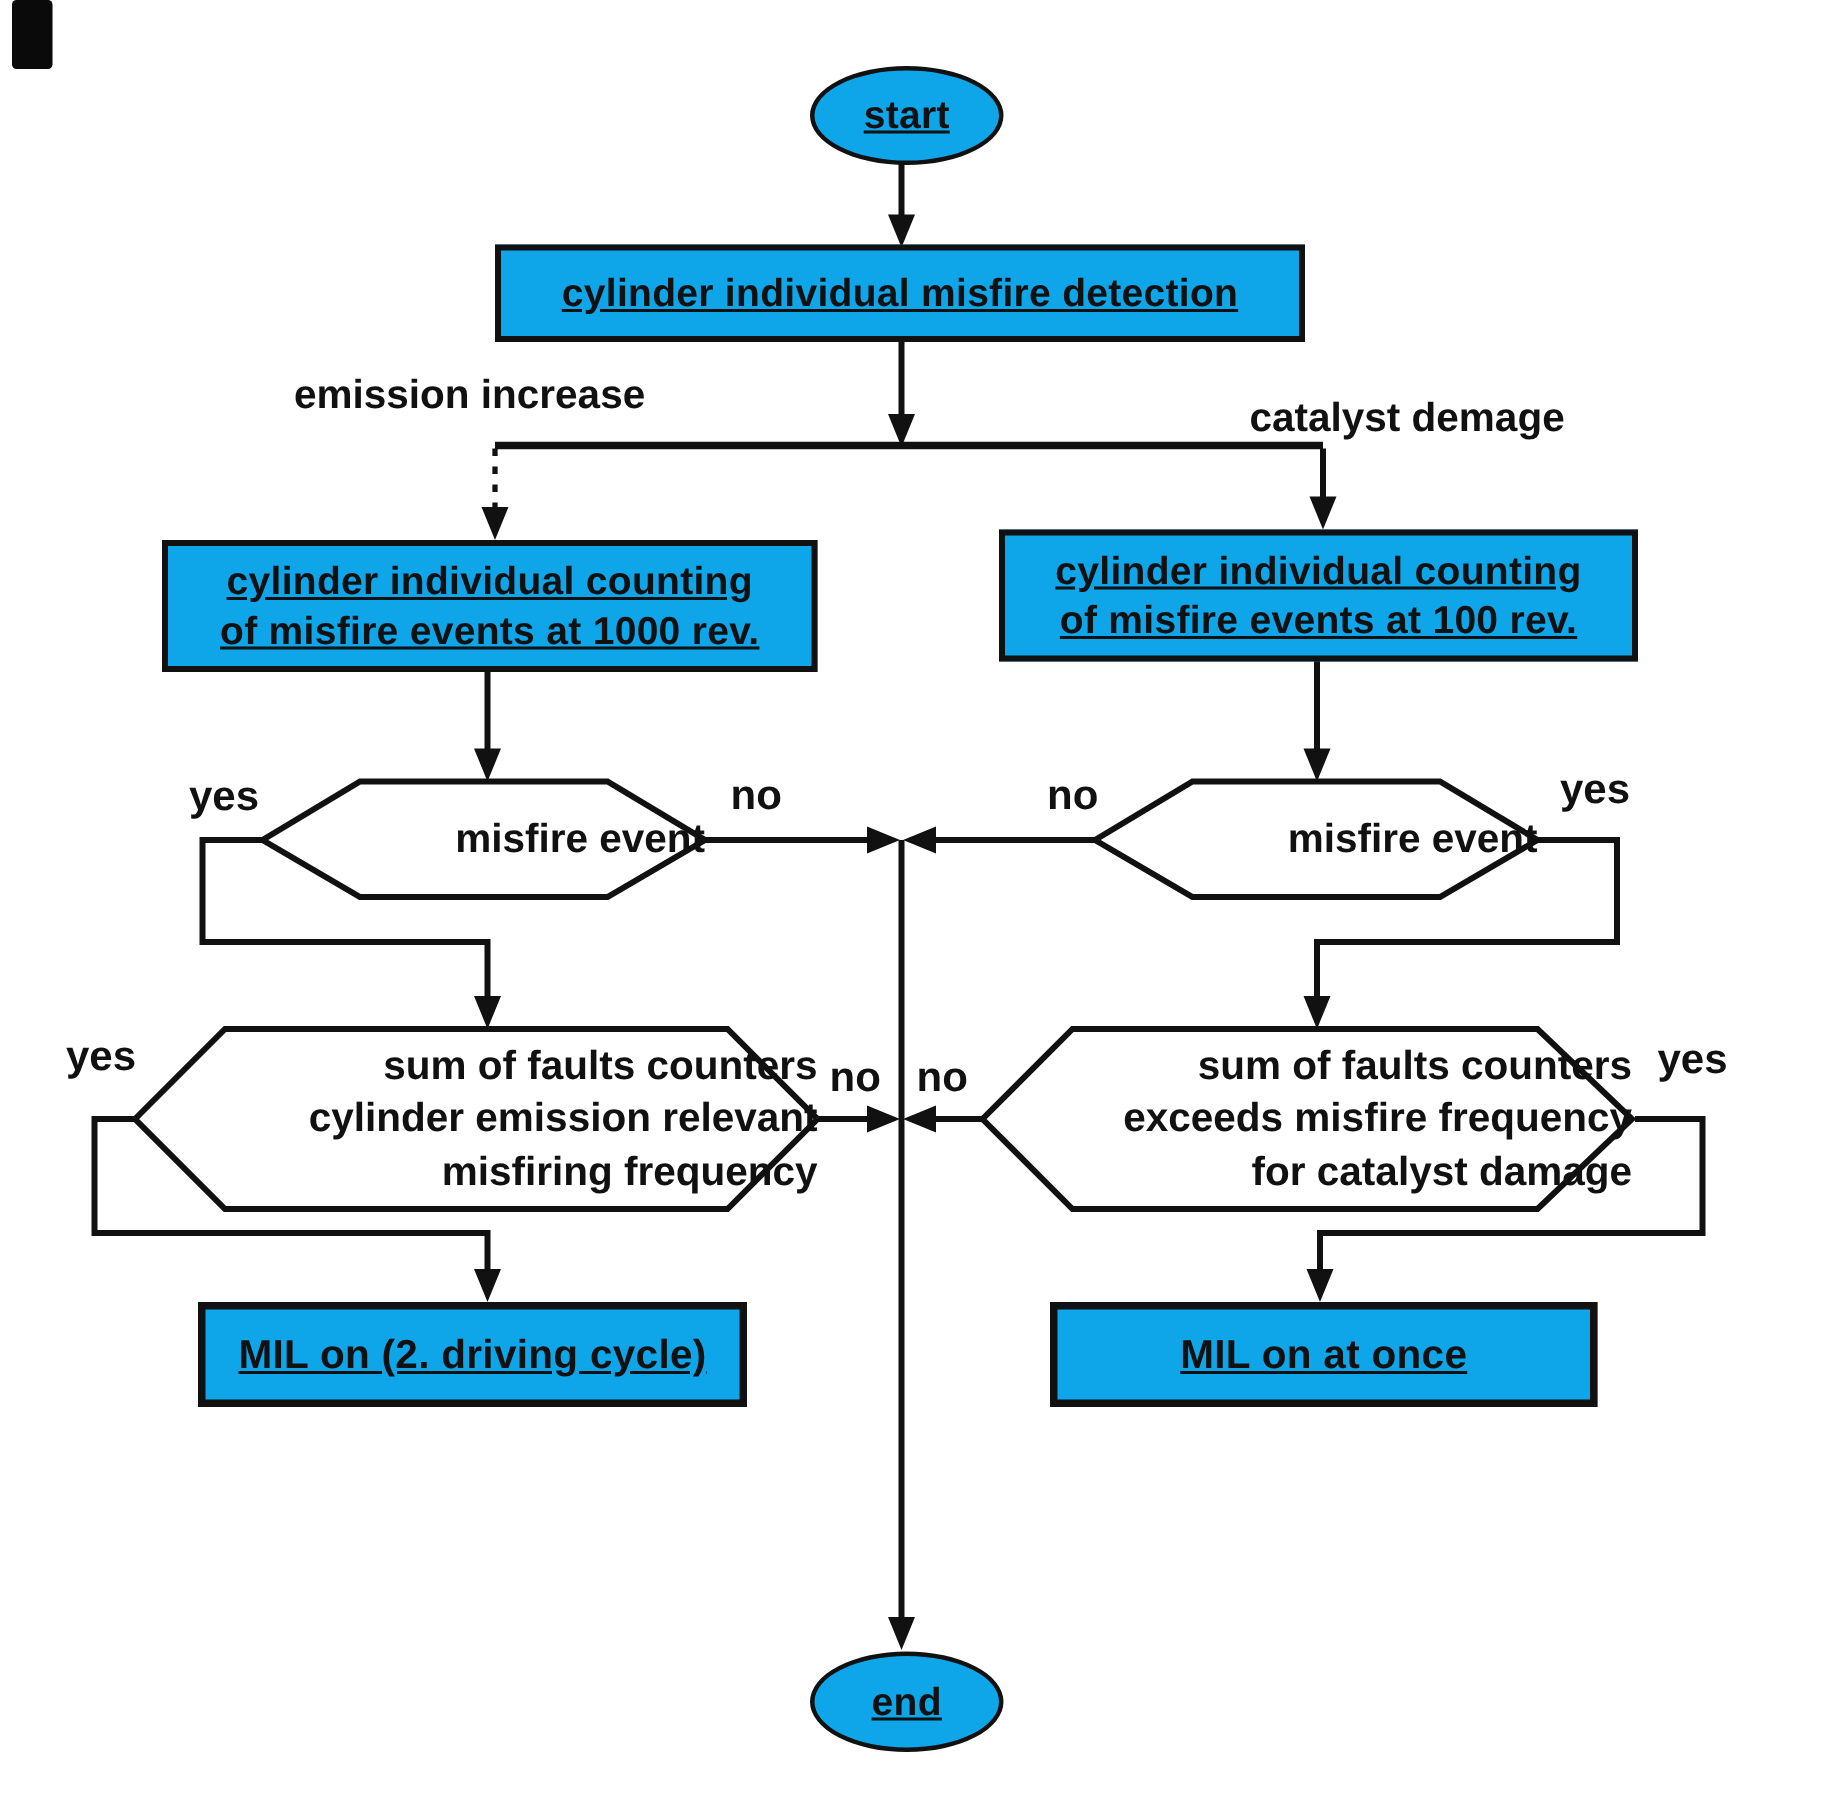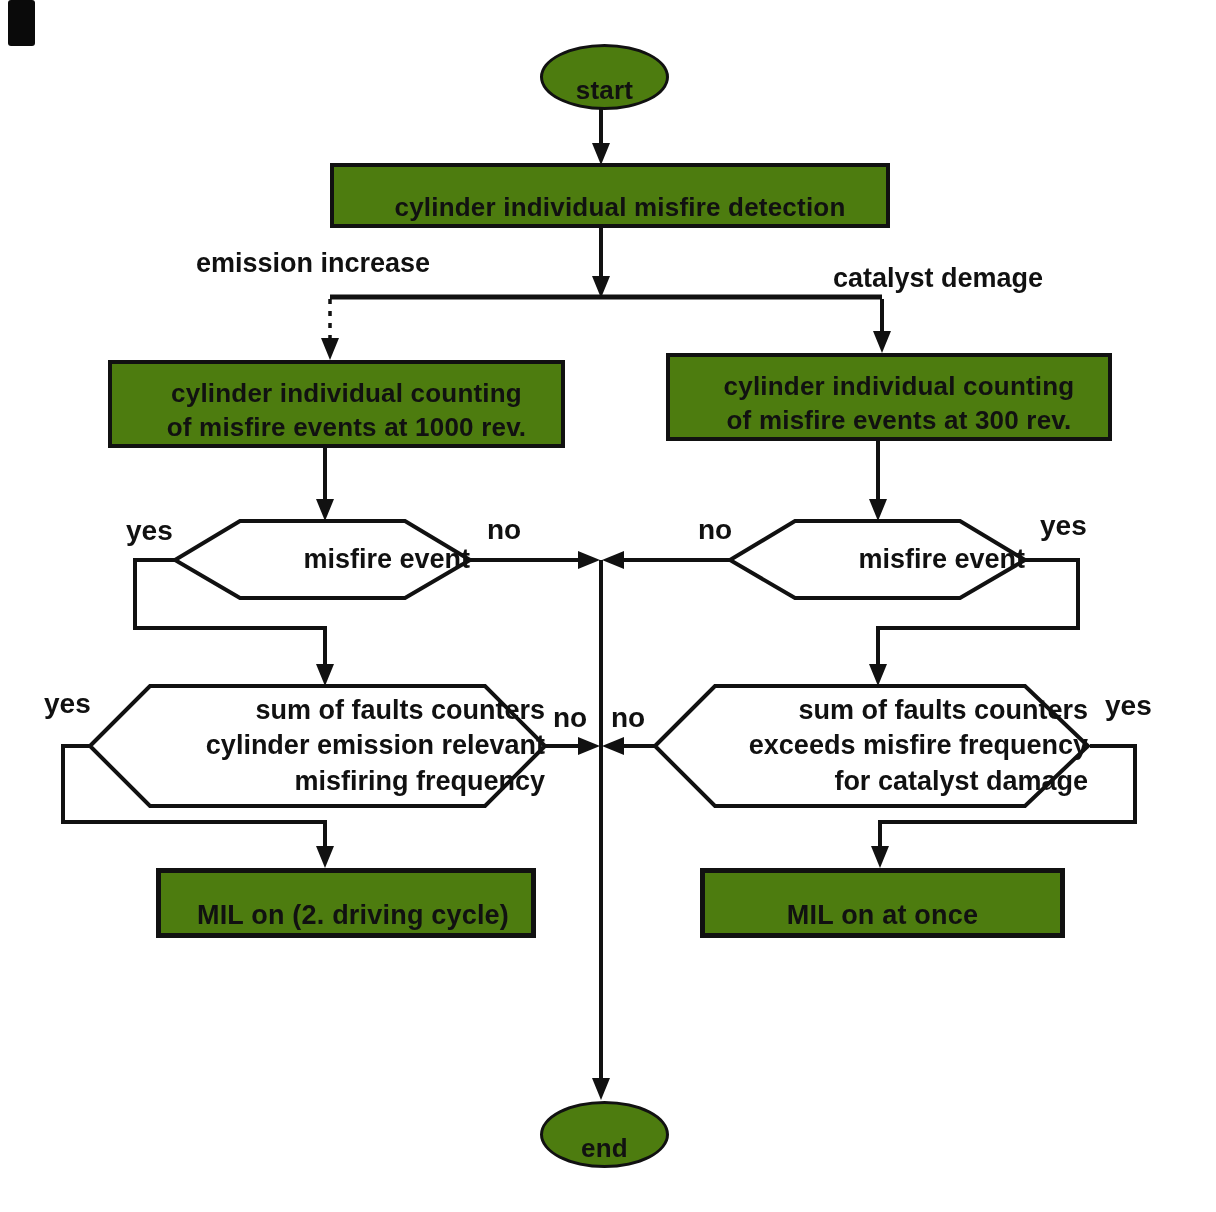--- a/index.html
+++ b/index.html
@@ -20,31 +20,31 @@
     position: absolute;
     left: 0; top: 0;
     z-index: 0;
   }
   .node {
     position: absolute;
     z-index: 1;
     display: flex;
     flex-direction: column;
     align-items: center;
-    justify-content: flex-end;
+    justify-content: center;
     text-align: center;
-    background: #4d7c0f;
+    background: #0ea5e9;
     font-weight: 600;
     line-height: 1.28;
     letter-spacing: 0.2px;
+    text-decoration: underline;
   }
   .rect {
     border: 4px solid #111111;
     font-size: 26px;
-    padding-left: 20px;
   }
   .rect-thick {
     border: 5px solid #111111;
     font-size: 27px;
   }
   .oval {
     border: 3px solid #111111;
     border-radius: 50%;
     font-size: 26px;
   }
@@ -158,21 +158,21 @@
   <div class="edge-label" style="left:168px; top:248px;margin-left:28px;">emission increase</div>
   <div class="edge-label" style="left:833px; top:263px;">catalyst demage</div>
 
   <div class="node rect" style="left:108px; top:360px; width:429px; height:80px;">
     <span class="line-1">cylinder individual counting</span>
     <span class="line-1">of misfire events at 1000 rev.</span>
   </div>
 
   <div class="node rect" style="left:666px; top:353px; width:418px; height:80px;">
     <span class="line-1">cylinder individual counting</span>
-    <span class="line-1">of misfire events at 300 rev.</span>
+    <span class="line-1">of misfire events at 100 rev.</span>
   </div>
 
   <div class="hex-text" style="left:175px; top:521px; width:295px; height:77px;">
     <span>misfire event</span>
   </div>
 
   <div class="hex-text" style="left:730px; top:521px; width:295px; height:77px;">
     <span>misfire event</span>
   </div>
 
@@ -191,21 +191,21 @@
     <span>sum of faults counters</span>
     <span>exceeds misfire frequency</span>
     <span>for catalyst damage</span>
   </div>
 
   <div class="edge-label yn" style="left:44px; top:688px;">yes</div>
   <div class="edge-label yn" style="left:553px; top:702px;">no</div>
   <div class="edge-label yn" style="left:611px; top:702px;">no</div>
   <div class="edge-label yn" style="left:1105px; top:690px;">yes</div>
 
-  <div class="node rect-thick" style="left:156px; top:868px; width:356px; height:60px;padding-left:14px;">
+  <div class="node rect-thick" style="left:132px; top:868px; width:356px; height:60px;">
     <span>MIL on (2. driving cycle)</span>
   </div>
 
   <div class="node rect-thick" style="left:700px; top:868px; width:355px; height:60px;">
     <span>MIL on at once</span>
   </div>
 
   <div class="node oval" style="left:540px; top:1101px; width:123px; height:61px;">
     <span>end</span>
   </div>

